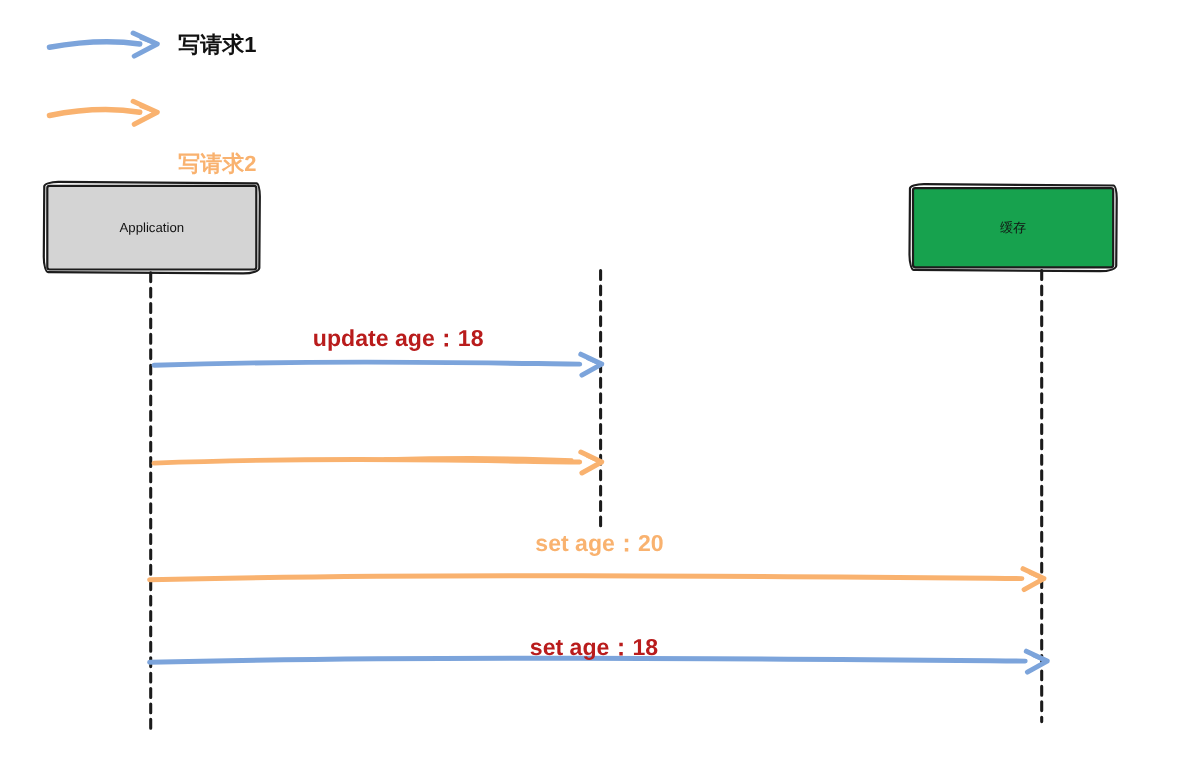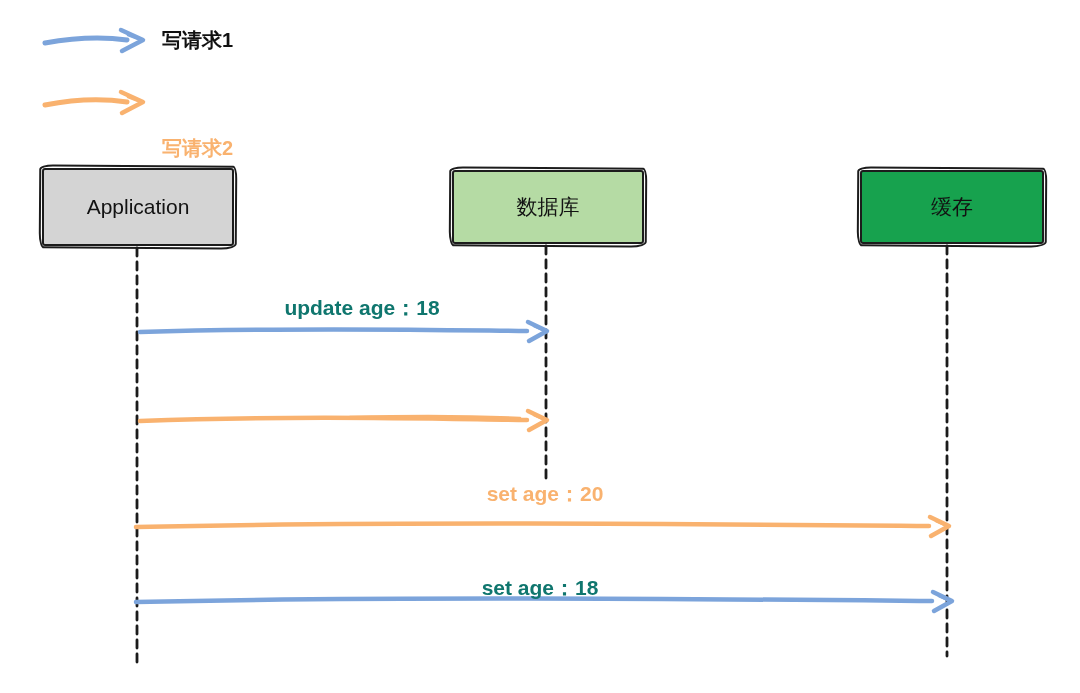--- a/index.html
+++ b/index.html
@@ -4,33 +4,33 @@
 <style>
   html,body{margin:0;padding:0;background:#ffffff;}
   .canvas{position:relative;width:1080px;height:693px;background:#ffffff;
           font-family:Liberation Sans, sans-serif;overflow:hidden;padding-left:32px;}
   .layer{position:absolute;left:0;top:0;}
   svg path{fill:none;stroke-linecap:round;stroke-linejoin:round;}
   .lifeline{stroke:#1b1b1b;stroke-width:2.8;stroke-dasharray:8 6;}
   .w5{stroke-width:5;} .w45{stroke-width:4.5;} .w3{stroke-width:2.6;}
 
   .actor{position:absolute;display:flex;align-items:center;justify-content:center;
-         border:2.6px solid #1c1c1c;border-radius:3px;font-size:21px;color:#121212;}
+         border:2.6px solid #1c1c1c;border-radius:3px;font-size:12px;color:#121212;}
   .actor::before{content:"";position:absolute;inset:-5px;border:2px solid #1c1c1c;
          border-radius:14px 4px 16px 5px/5px 13px 6px 15px;transform:rotate(.4deg);}
   .actor.application{left:42px;top:168px;width:188px;height:74px;background:#d4d4d4;}
   .actor.database{left:452px;top:170px;width:188px;height:70px;background:#b5dba4;}
-  .actor.cache{left:860px;top:170px;width:180px;height:70px;background:#17a24e;}
+  .actor.cache{left:829px;top:170px;width:180px;height:70px;background:#17a24e;}
 
   .legend-label{position:absolute;left:162px;font-size:20px;font-weight:700;white-space:nowrap;}
   .legend-label.l1{top:27px;color:#111111;}
   .legend-label.l2{top:89px;color:#f9b26f;margin-top:46px;}
 
   .msg-label{position:absolute;transform:translateX(-50%);font-size:21px;font-weight:700;white-space:nowrap;}
-  .msg-label.blue{color:#0f766e;}
+  .msg-label.blue{color:#b91c1c;}
   .msg-label.orange{color:#f9b26f;}
   .m1{left:362px;top:294px;}
   .m2{left:362px;top:388px;}
   .m3{left:545px;top:480px;}
   .m4{left:540px;top:574px;}
 </style>
 </head>
 <body>
 
 <div class="canvas">
@@ -78,23 +78,20 @@
       <path class="w3" d="M939 596 L950 601" stroke="#7ca4db"></path>
     </g>
   </svg>
 
   <div class="legend-label l1">写请求1</div>
   <div class="legend-label l2">写请求2</div>
 
   <div class="actor application">
     <span>Application</span>
   </div>
-  <div class="actor database">
-    <span>数据库</span>
-  </div>
   <div class="actor cache">
     <span>缓存</span>
   </div>
 
   <div class="msg-label blue m1">update age：18</div>
   <div class="msg-label orange m3">set age：20</div>
   <div class="msg-label blue m4">set age：18</div>
 
 </div>
 

